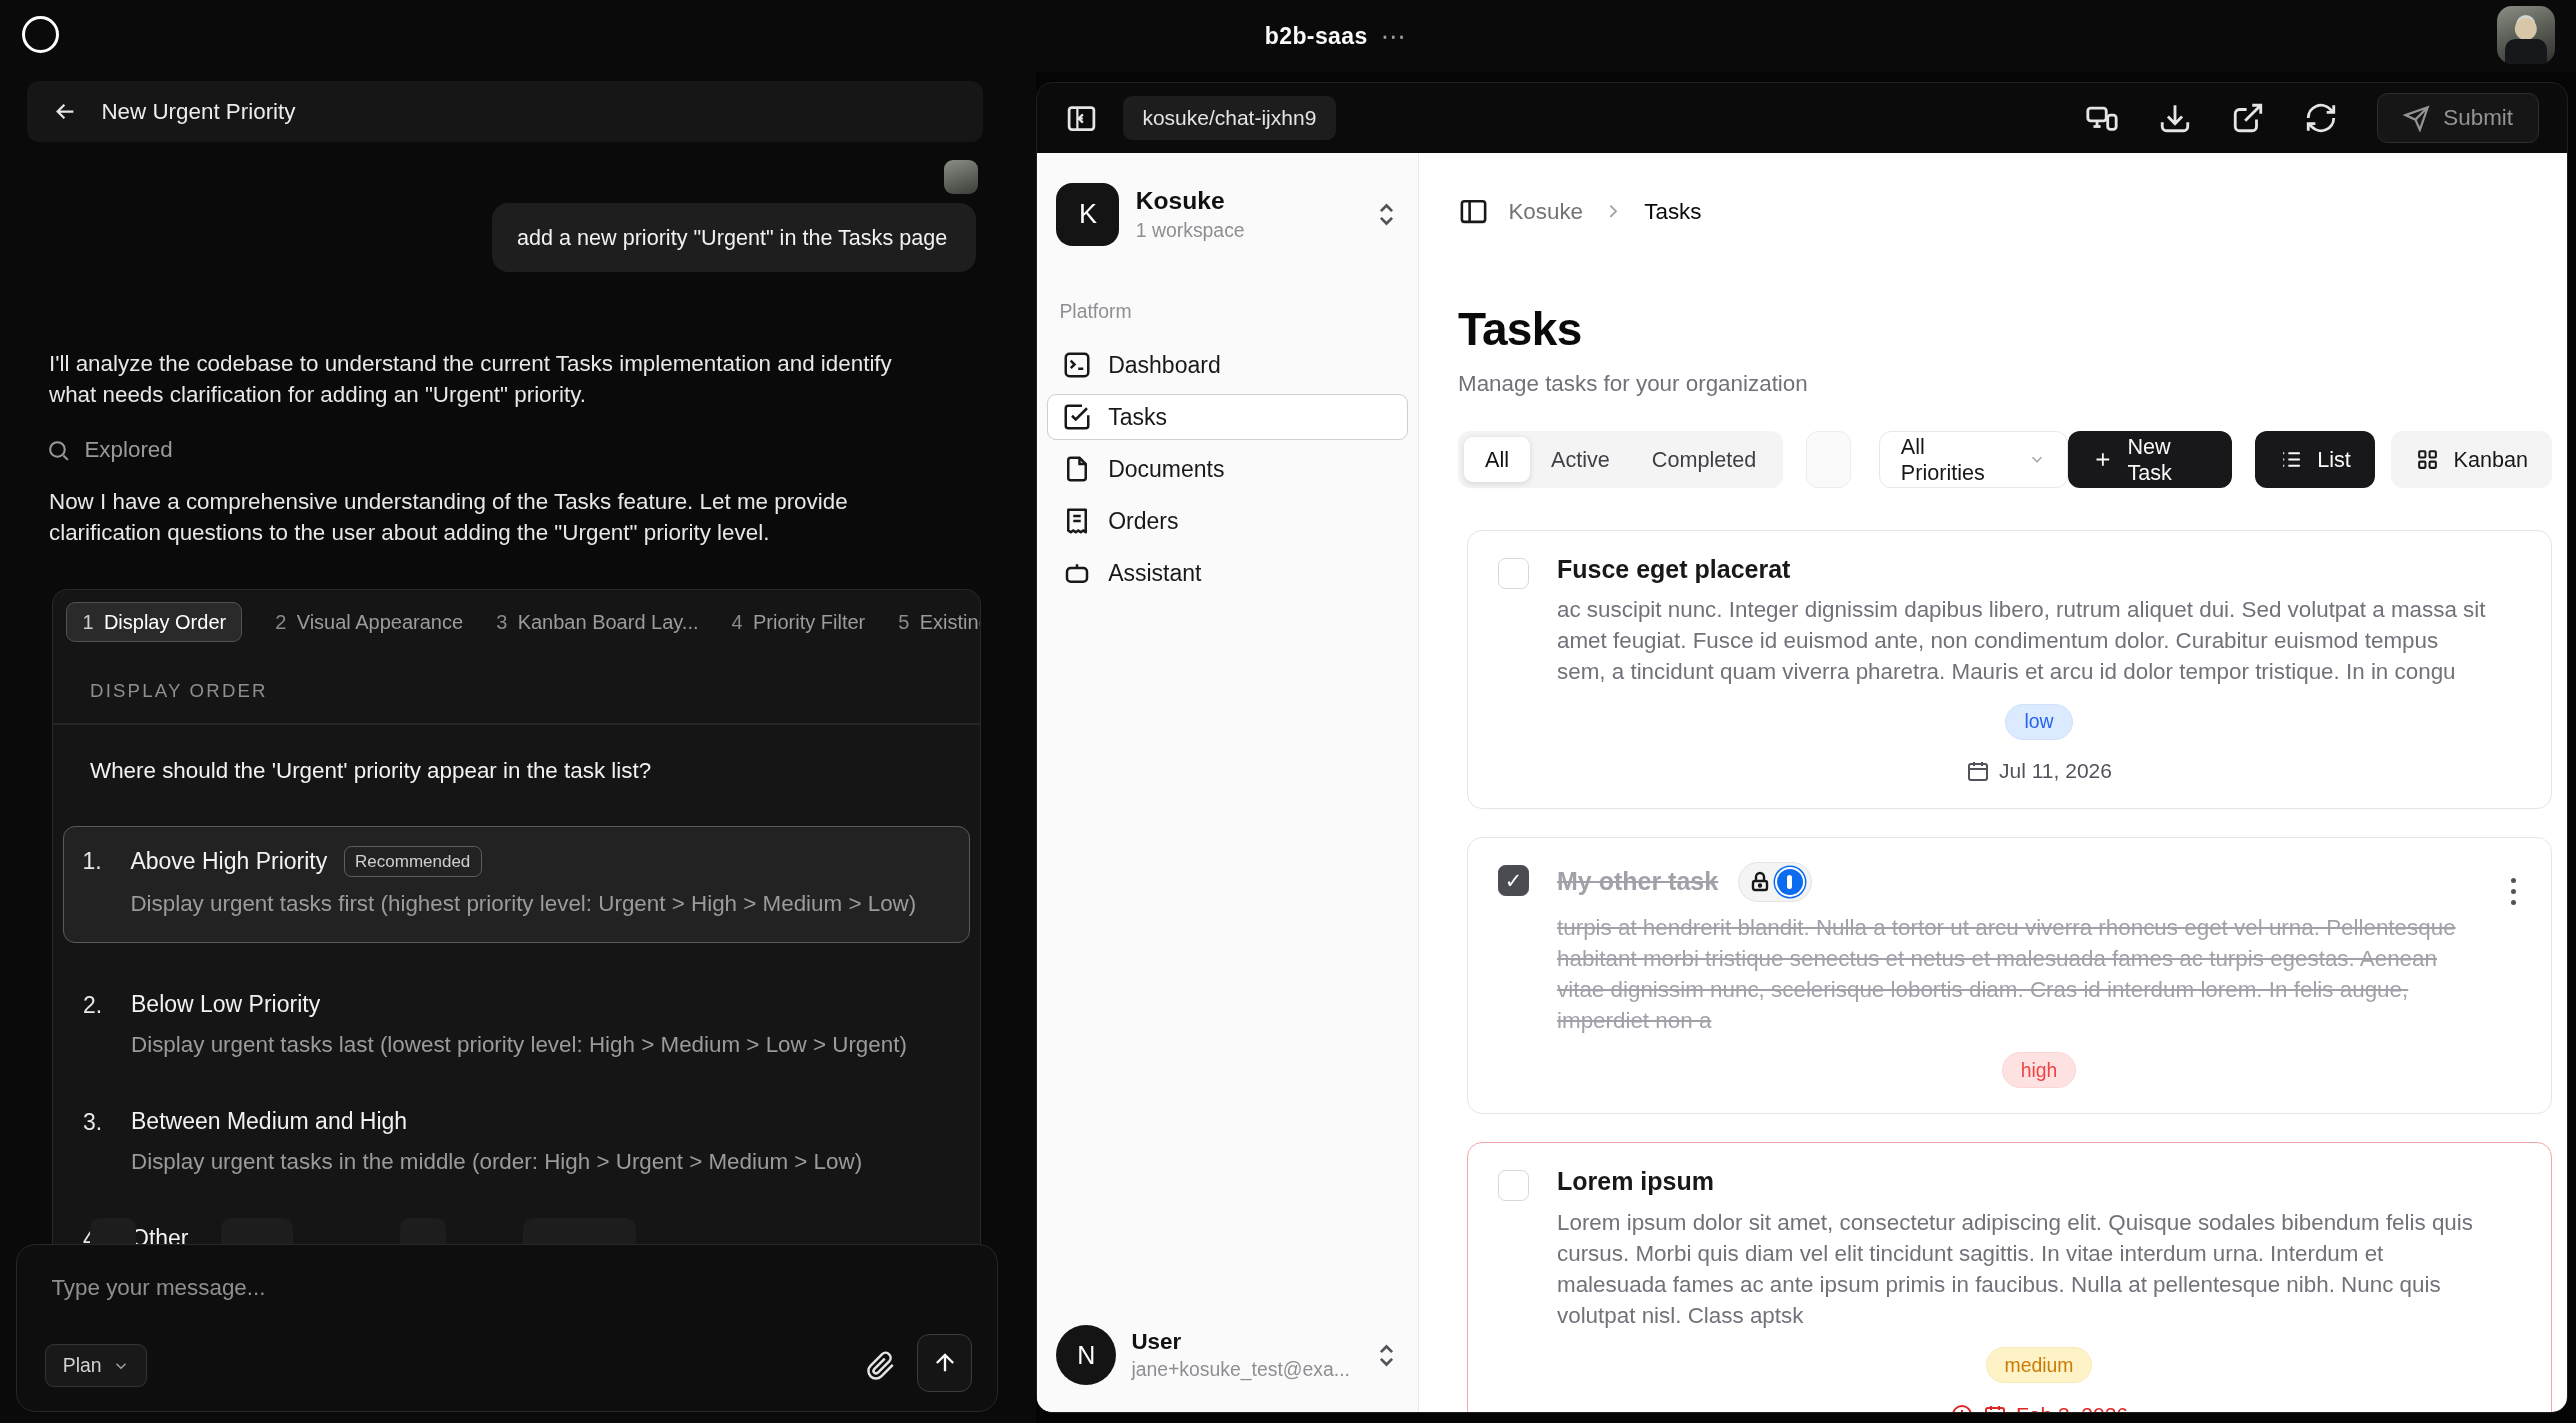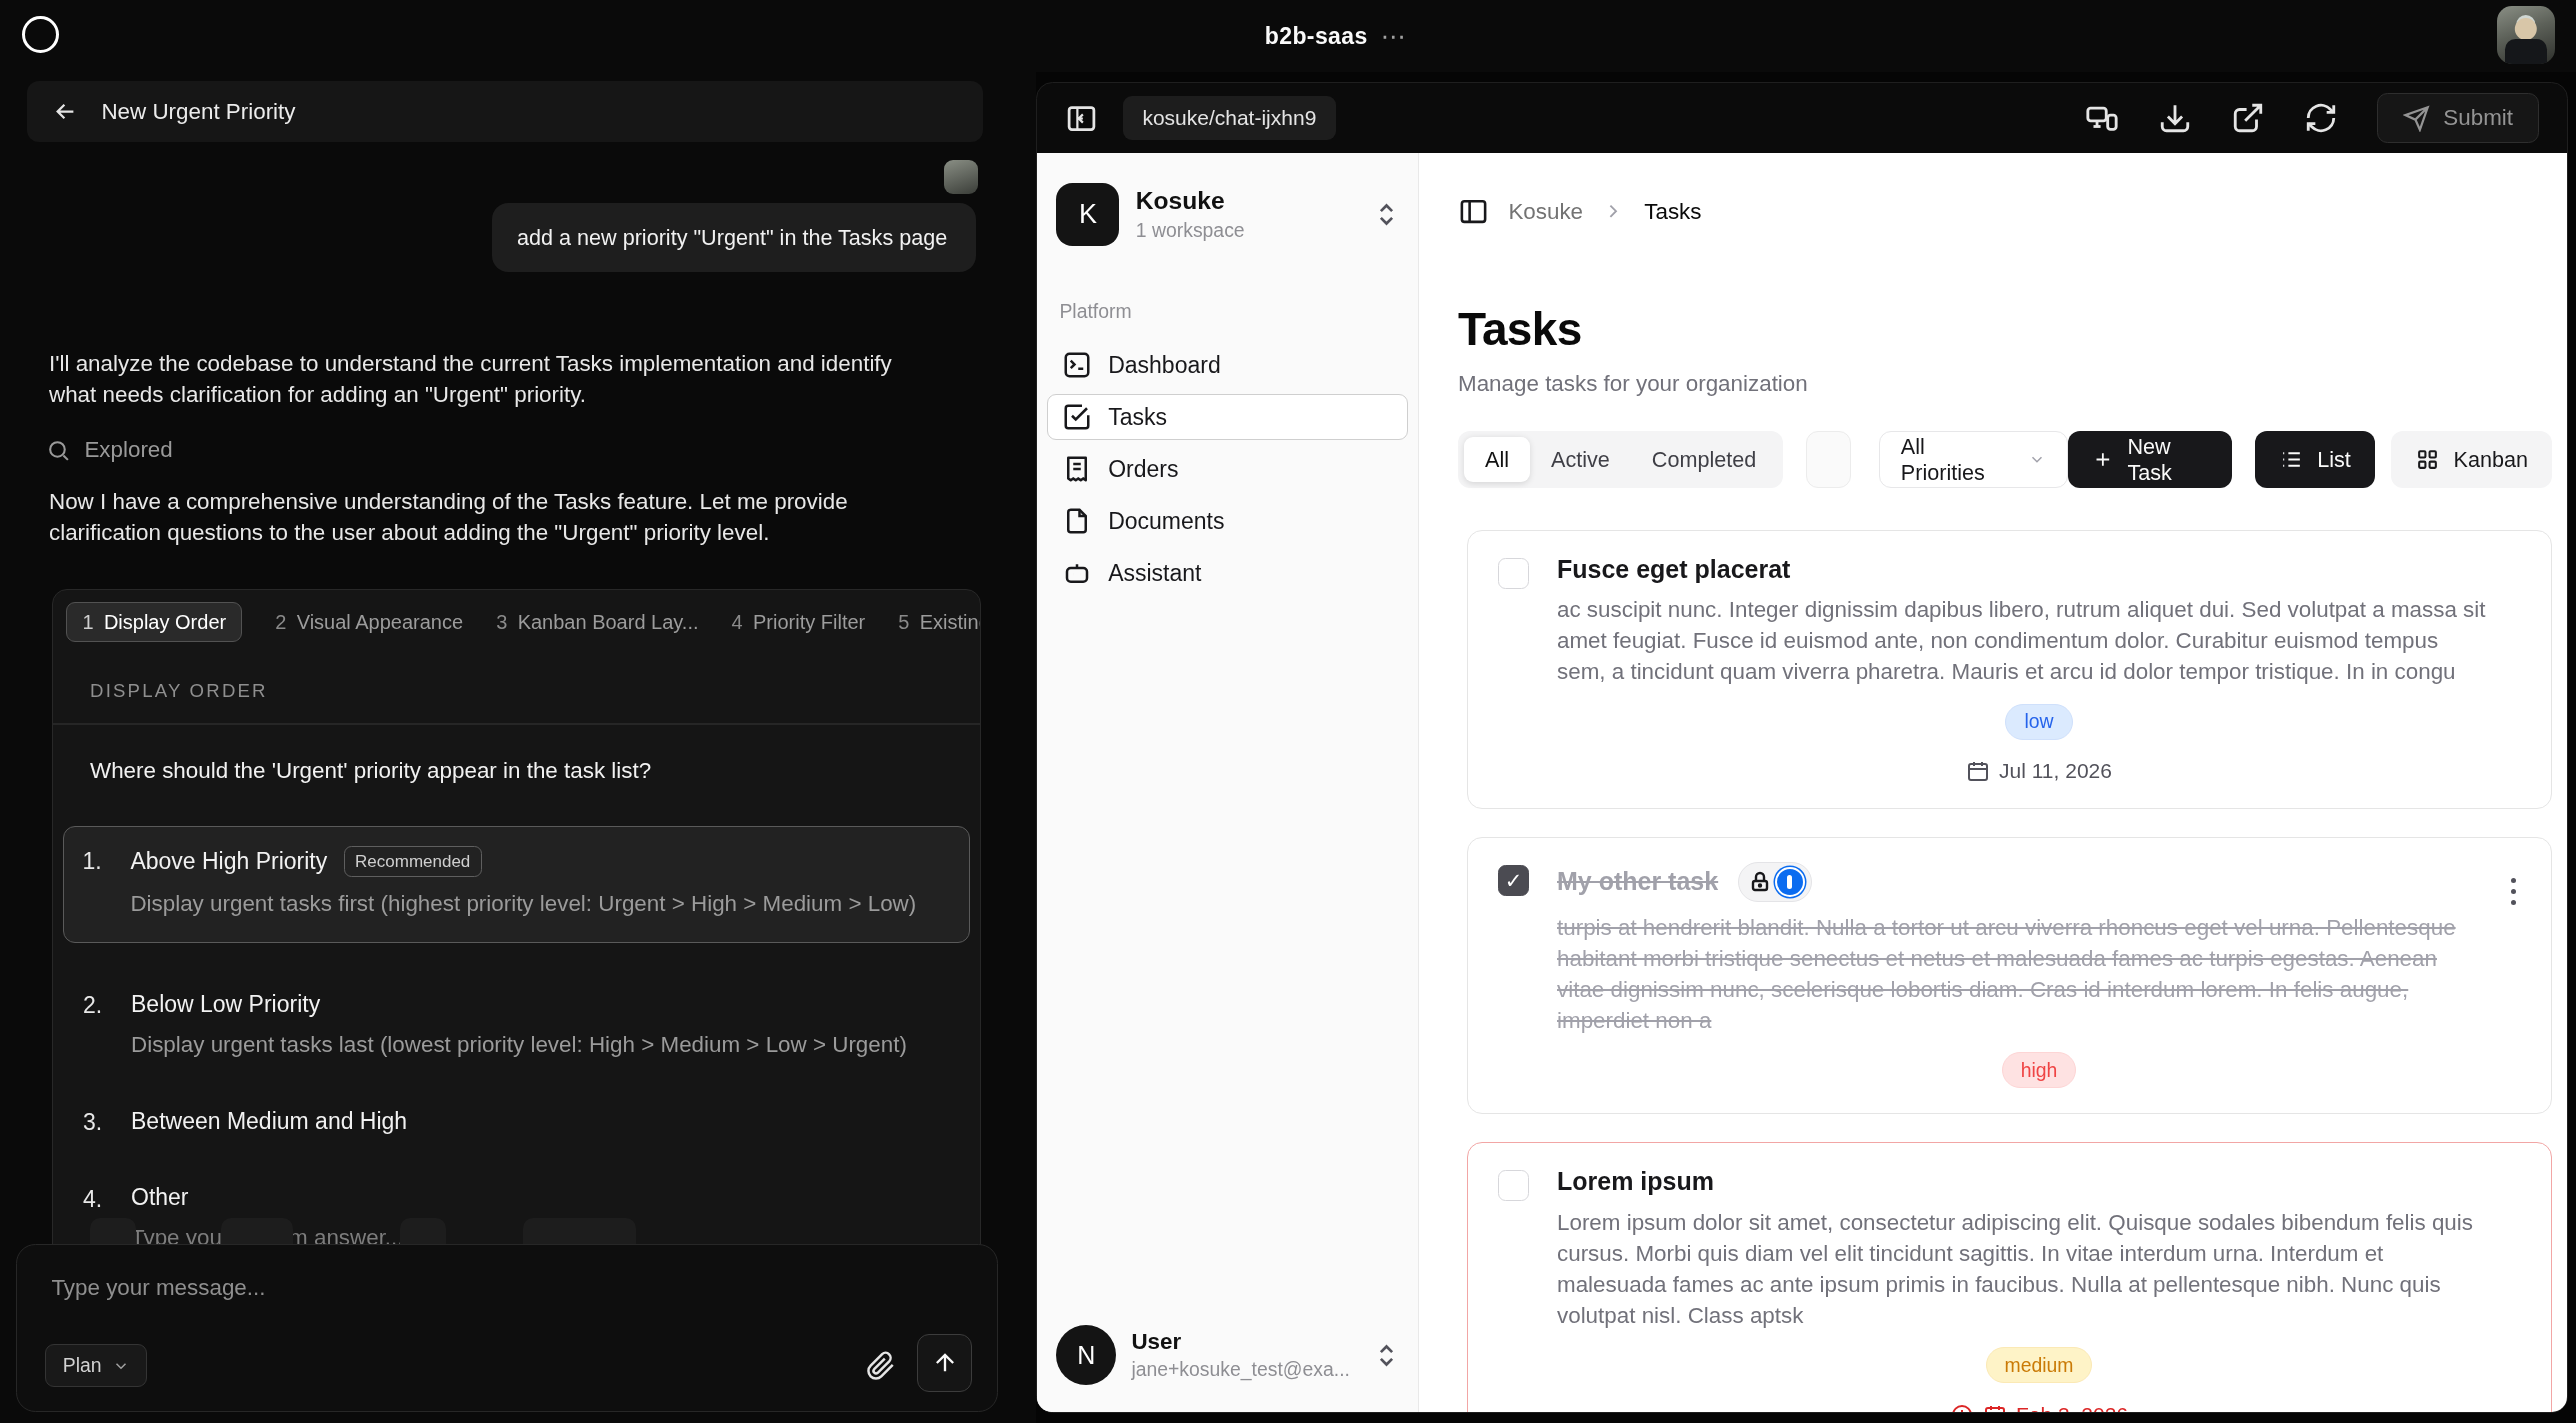--- a/index.html
+++ b/index.html
@@ -236,20 +236,21 @@
         <span class="obody">
           <span class="olabel">Below Low Priority</span>
           <span class="odesc" style="display:block">Display urgent tasks last (lowest priority level: High &gt; Medium &gt; Low &gt; Urgent)</span>
         </span>
       </div>
 
       <div class="option plain">
         <span class="onum">3.</span>
         <span class="obody">
           <span class="olabel">Between Medium and High</span>
+          <span class="odesc" style="display:block">Display urgent tasks in the middle (order: High &gt; Urgent &gt; Medium &gt; Low)</span>
         </span>
       </div>
 
       <div class="option plain">
         <span class="onum">4.</span>
         <span class="obody">
           <span class="olabel">Other</span>
           <span class="odesc dim" style="display:block">Type your custom answer...</span>
         </span>
       </div>
@@ -357,31 +358,31 @@
           </div>
           <div class="nav-item active">
             <svg width="30" height="30" viewBox="0 0 24 24" fill="none" stroke="#18181b" stroke-width="2">
                 <path d="M21 10.5V19a2 2 0 01-2 2H5a2 2 0 01-2-2V5a2 2 0 012-2h11"></path>
                 <path d="M8 11l3 3 9-9"></path>
               </svg>
             <span>Tasks</span>
           </div>
           <div class="nav-item">
             <svg width="30" height="30" viewBox="0 0 24 24" fill="none" stroke="#18181b" stroke-width="2">
+                <path d="M14 3H7a2 2 0 00-2 2v14a2 2 0 002 2h10a2 2 0 002-2V8l-5-5z"></path>
+                <path d="M14 3v5h5"></path>
+              </svg>
+            <span>Documents</span>
+          </div>
+          <div class="nav-item">
+            <svg width="30" height="30" viewBox="0 0 24 24" fill="none" stroke="#18181b" stroke-width="2">
                 <path d="M5 3h14v18l-2-1.5L15 21l-2-1.5L11 21l-2-1.5L7 21l-2-1.5V3z" stroke-linejoin="round"></path>
                 <path d="M9 8h6M9 12h6"></path>
               </svg>
             <span>Orders</span>
-          </div>
-          <div class="nav-item">
-            <svg width="30" height="30" viewBox="0 0 24 24" fill="none" stroke="#18181b" stroke-width="2">
-                <path d="M14 3H7a2 2 0 00-2 2v14a2 2 0 002 2h10a2 2 0 002-2V8l-5-5z"></path>
-                <path d="M14 3v5h5"></path>
-              </svg>
-            <span>Documents</span>
           </div>
           <div class="nav-item">
             <svg width="30" height="30" viewBox="0 0 24 24" fill="none" stroke="#18181b" stroke-width="2">
                 <rect x="4" y="8" width="16" height="11" rx="3"></rect>
                 <path d="M12 8V5M9 13h.01M15 13h.01"></path>
               </svg>
             <span>Assistant</span>
           </div>
         </div>
 

